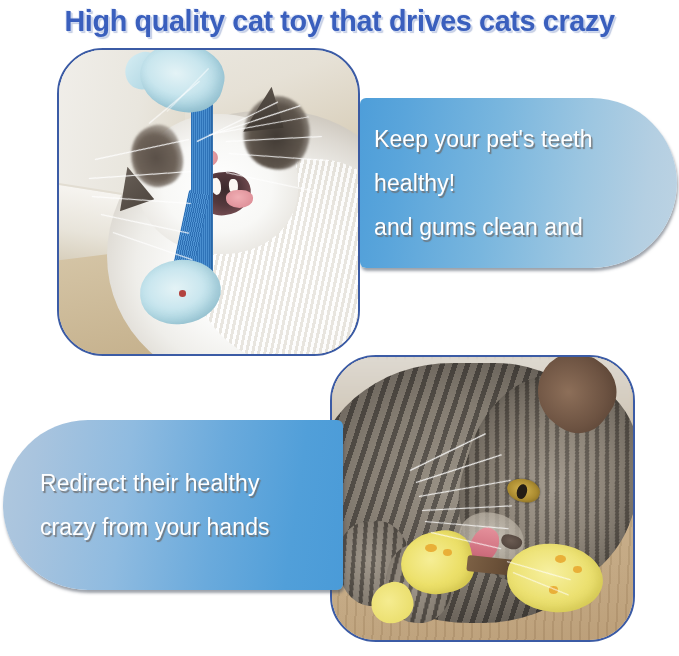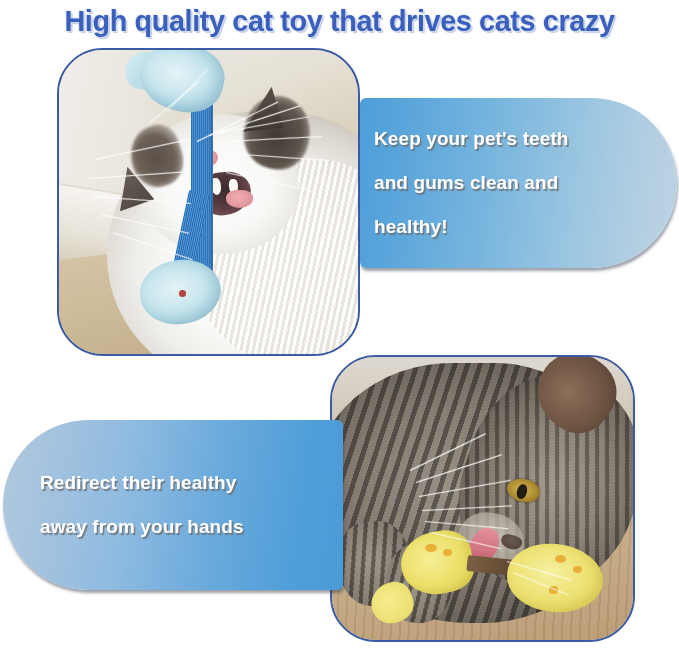--- a/index.html
+++ b/index.html
@@ -320,22 +320,22 @@
   
   .panel {
     position: absolute;
     box-sizing: border-box;
     display: flex;
     flex-direction: column;
     justify-content: center;
   }
   .panel .line {
     color: #ffffff;
-    font-weight: bold;
-    font-size: 19px;
+    font-weight: normal;
+    font-size: 23px;
     line-height: 22px;
     letter-spacing: 0.1px;
     text-shadow: 1.5px 1.5px 1px rgba(110,110,112,0.85);
     white-space: nowrap;
   }
 
   #panel-teeth-gums {
     left: 360px; top: 98px;
     width: 317px; height: 170px;
     background: linear-gradient(98deg,
@@ -439,20 +439,20 @@
         <i style="left: 31%; top: 58%; width: 28%; transform: rotate(5deg); opacity: 0.8;"></i>
         <i style="left: 33%; top: 62%; width: 24%; transform: rotate(13deg); opacity: 0.75;"></i>
         <i style="left: 58%; top: 72%; width: 22%; transform: rotate(16deg); opacity: 0.7;"></i>
         <i style="left: 60%; top: 76%; width: 20%; transform: rotate(22deg); opacity: 0.65;"></i>
       </div>
   </div>
 </div>
 
 <div class="panel" id="panel-teeth-gums">
   <div class="line">Keep your pet's teeth</div>
+  <div class="line">healthy!</div>
   <div class="line">and gums clean and</div>
-  <div class="line">healthy!</div>
 </div>
 
 <div class="panel" id="panel-redirect-behavior">
   <div class="line">Redirect their healthy</div>
-  <div class="line">away from your hands</div>
+  <div class="line">crazy from your hands</div>
 </div>
 
 </body></html>

